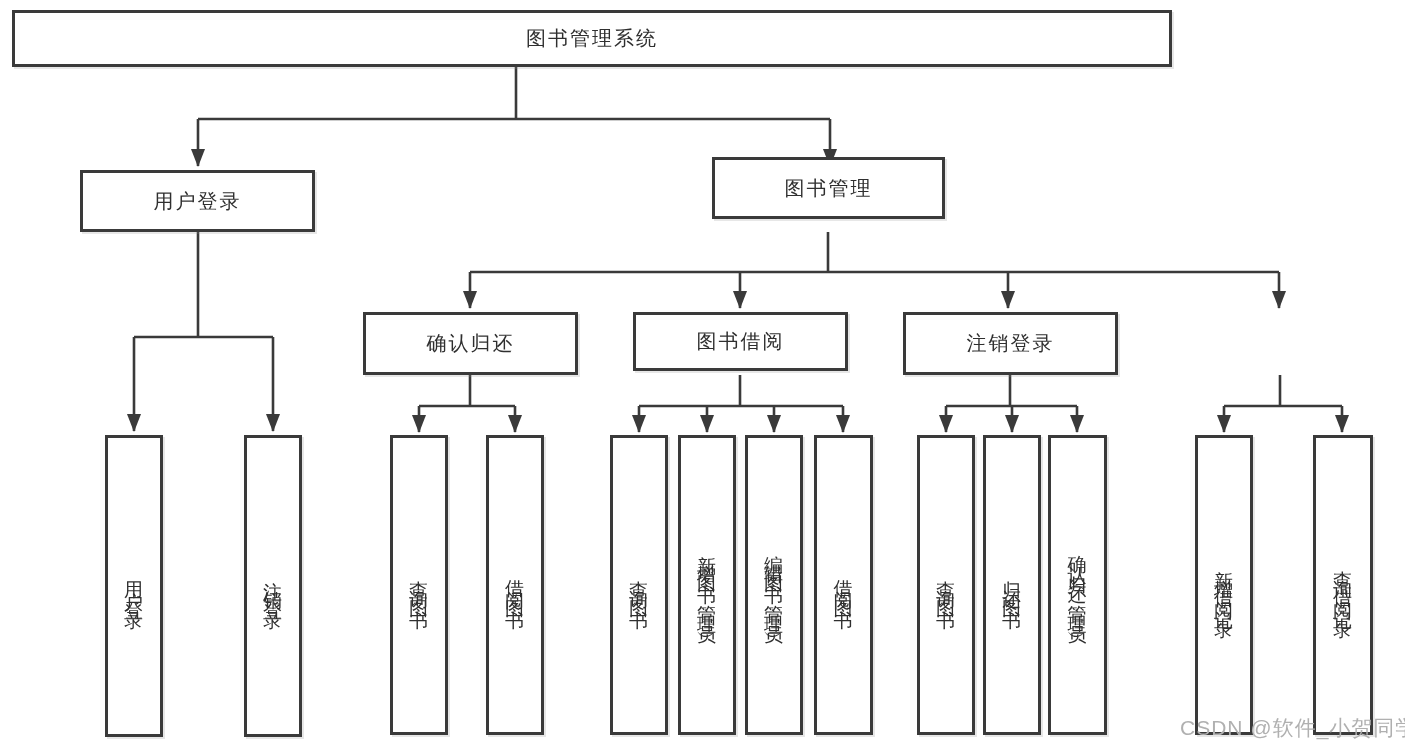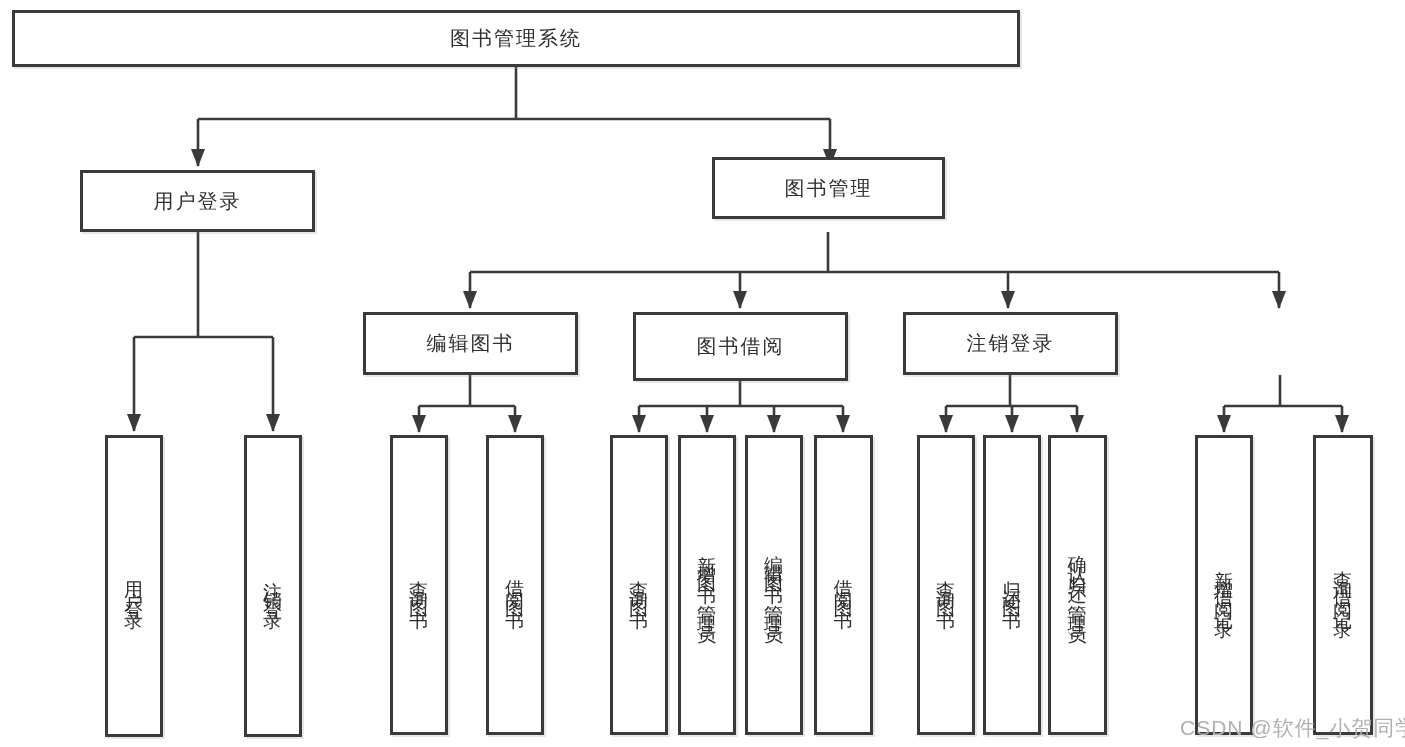--- a/index.html
+++ b/index.html
@@ -95,35 +95,35 @@
     <path class="conn" marker-end="url(#arrow)" d="M946 406 V432"></path>
     <path class="conn" marker-end="url(#arrow)" d="M1012 406 V432"></path>
     <path class="conn" marker-end="url(#arrow)" d="M1077 406 V432"></path>
 
     <path class="conn" d="M1280 375 V406"></path>
     <path class="conn" d="M1224 406 H1342"></path>
     <path class="conn" marker-end="url(#arrow)" d="M1224 406 V432"></path>
     <path class="conn" marker-end="url(#arrow)" d="M1342 406 V432"></path>
   </svg>
 
-  <div class="box h-label" style="left:12px;top:10px;width:1008px;height:57px">
+  <div class="box h-label" style="left:12px;top:10px;width:1160px;height:57px">
     <span>图书管理系统</span>
   </div>
 
   <div class="box h-label" style="left:80px;top:170px;width:235px;height:62px">
     <span>用户登录</span>
   </div>
   <div class="box h-label" style="left:712px;top:157px;width:233px;height:62px">
     <span>图书管理</span>
   </div>
 
   <div class="box h-label" style="left:363px;top:312px;width:215px;height:63px">
-    <span>编辑图书</span>
+    <span>确认归还</span>
   </div>
-  <div class="box h-label" style="left:633px;top:312px;width:215px;height:69px">
+  <div class="box h-label" style="left:633px;top:312px;width:215px;height:59px">
     <span>图书借阅</span>
   </div>
   <div class="box h-label" style="left:903px;top:312px;width:215px;height:63px">
     <span>注销登录</span>
   </div>
 
   <div class="box leaf" style="left:105px;top:435px;width:58px;height:302px">
     <span>用户登录</span>
   </div>
   <div class="box leaf" style="left:244px;top:435px;width:58px;height:302px">

